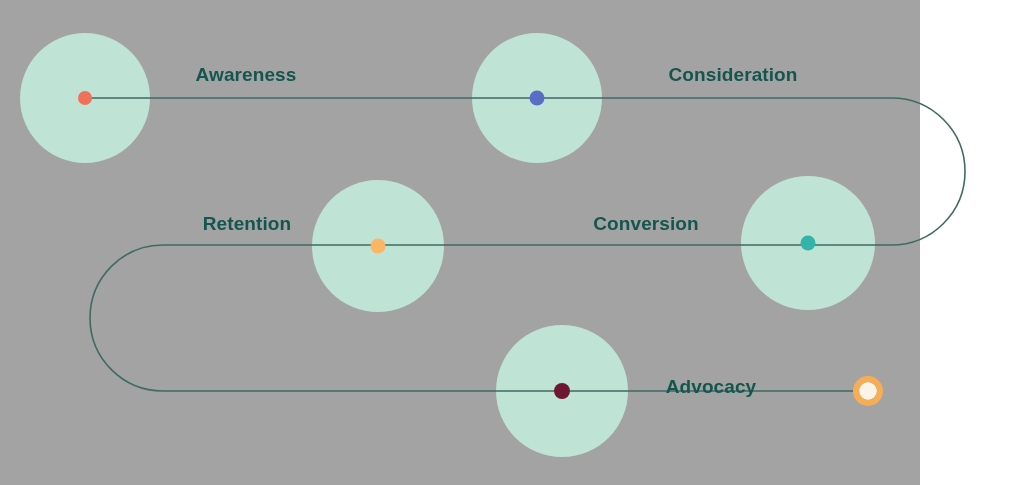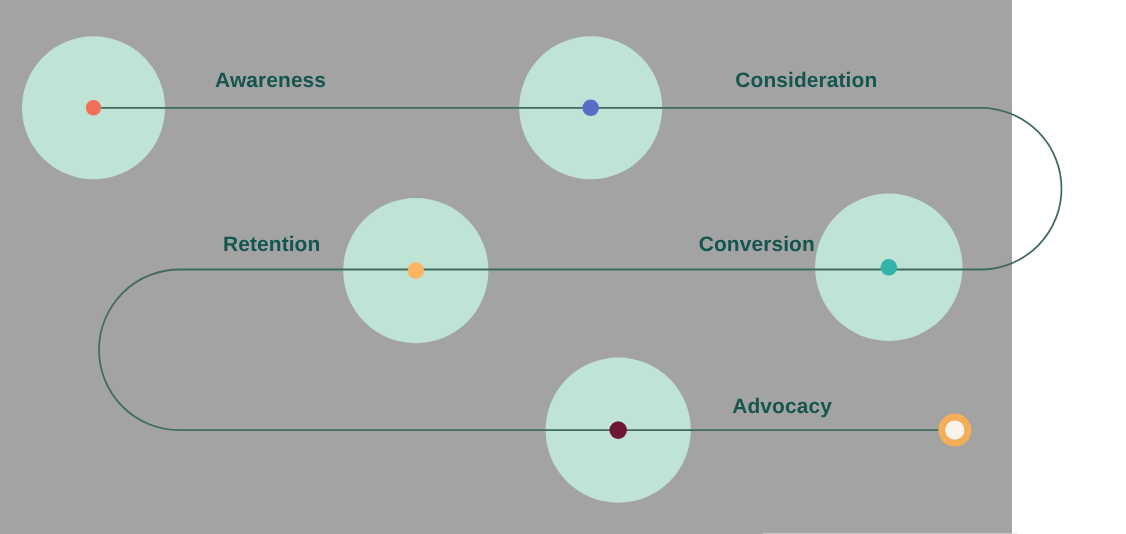--- a/index.html
+++ b/index.html
@@ -70,18 +70,18 @@
 
     <g id="endpoint-layer">
         <circle cx="868" cy="391" r="9" fill="#FAF3E8"></circle>
         <circle cx="868" cy="391" r="12" fill="none" stroke="#F5AE55" stroke-width="6"></circle>
       </g>
   </svg>
 
   <div id="label-layer">
       <div class="stage-label" style="left: 246px; top: 74px; color: rgb(20, 86, 78);">Awareness</div>
       <div class="stage-label" style="left: 733px; top: 74px; color: rgb(20, 86, 78);">Consideration</div>
-      <div class="stage-label" style="left: 688px; top: 223px; color: rgb(20, 86, 78);">Conversion</div>
+      <div class="stage-label" style="left: 646px; top: 223px; color: rgb(20, 86, 78);">Conversion</div>
       <div class="stage-label" style="left: 247px; top: 223px; color: rgb(20, 86, 78);">Retention</div>
-      <div class="stage-label" style="left: 711px; top: 370px; color: rgb(20, 86, 78);">Advocacy</div>
+      <div class="stage-label" style="left: 711px; top: 386px; color: rgb(20, 86, 78);">Advocacy</div>
     </div>
 
 </div>
 
 </body></html>

